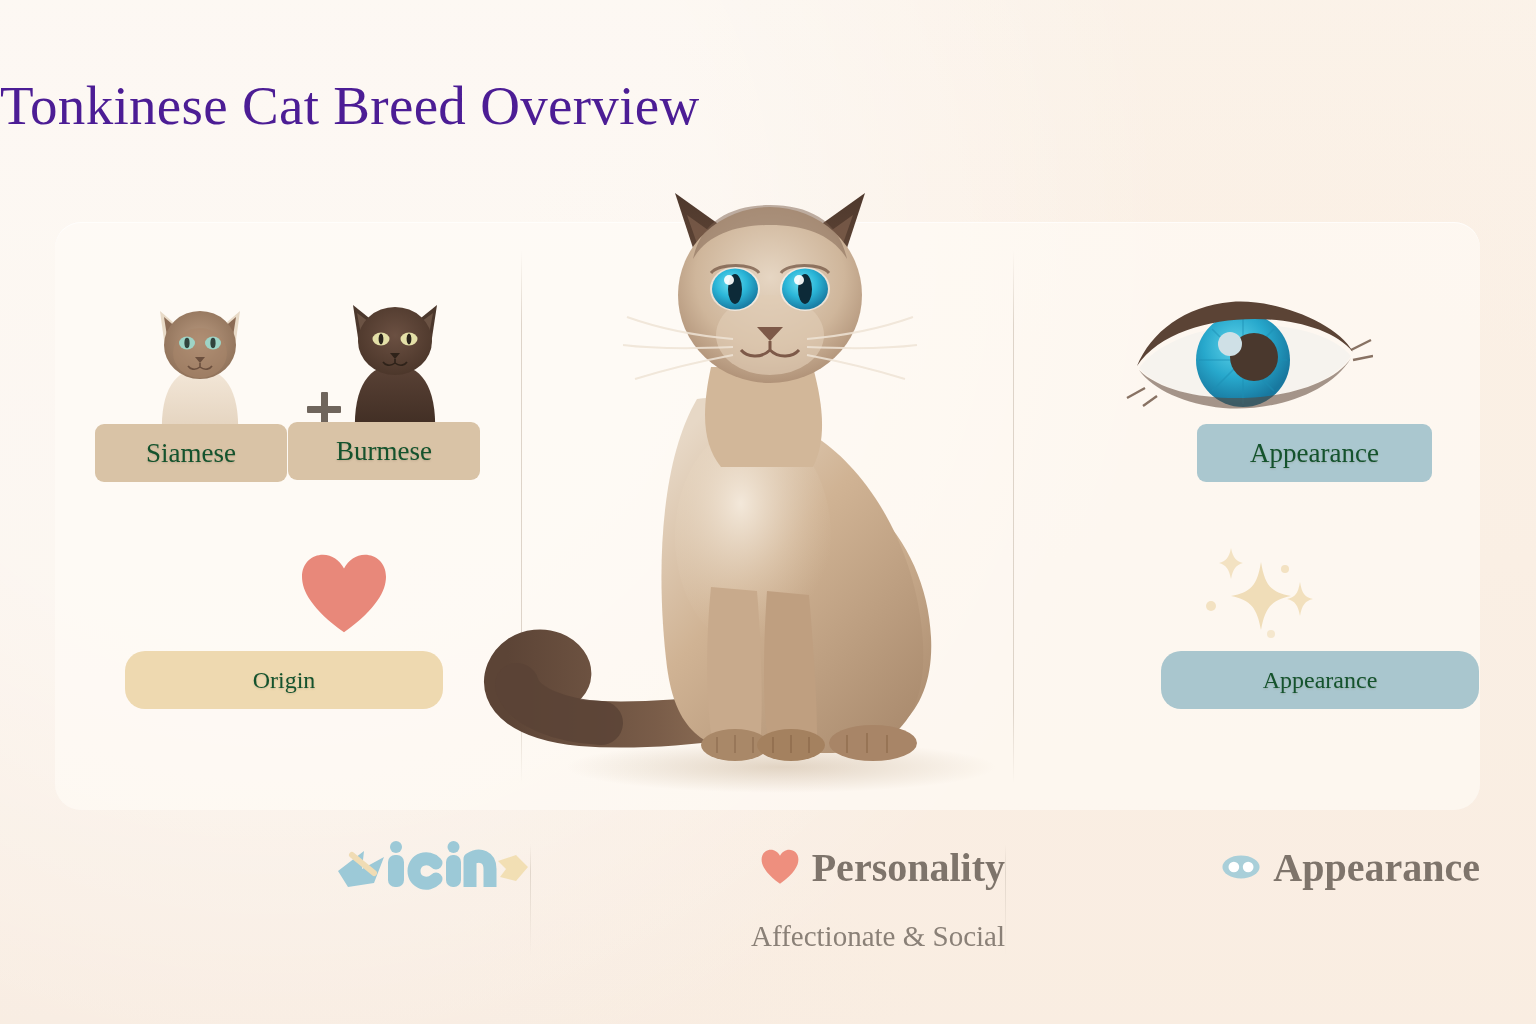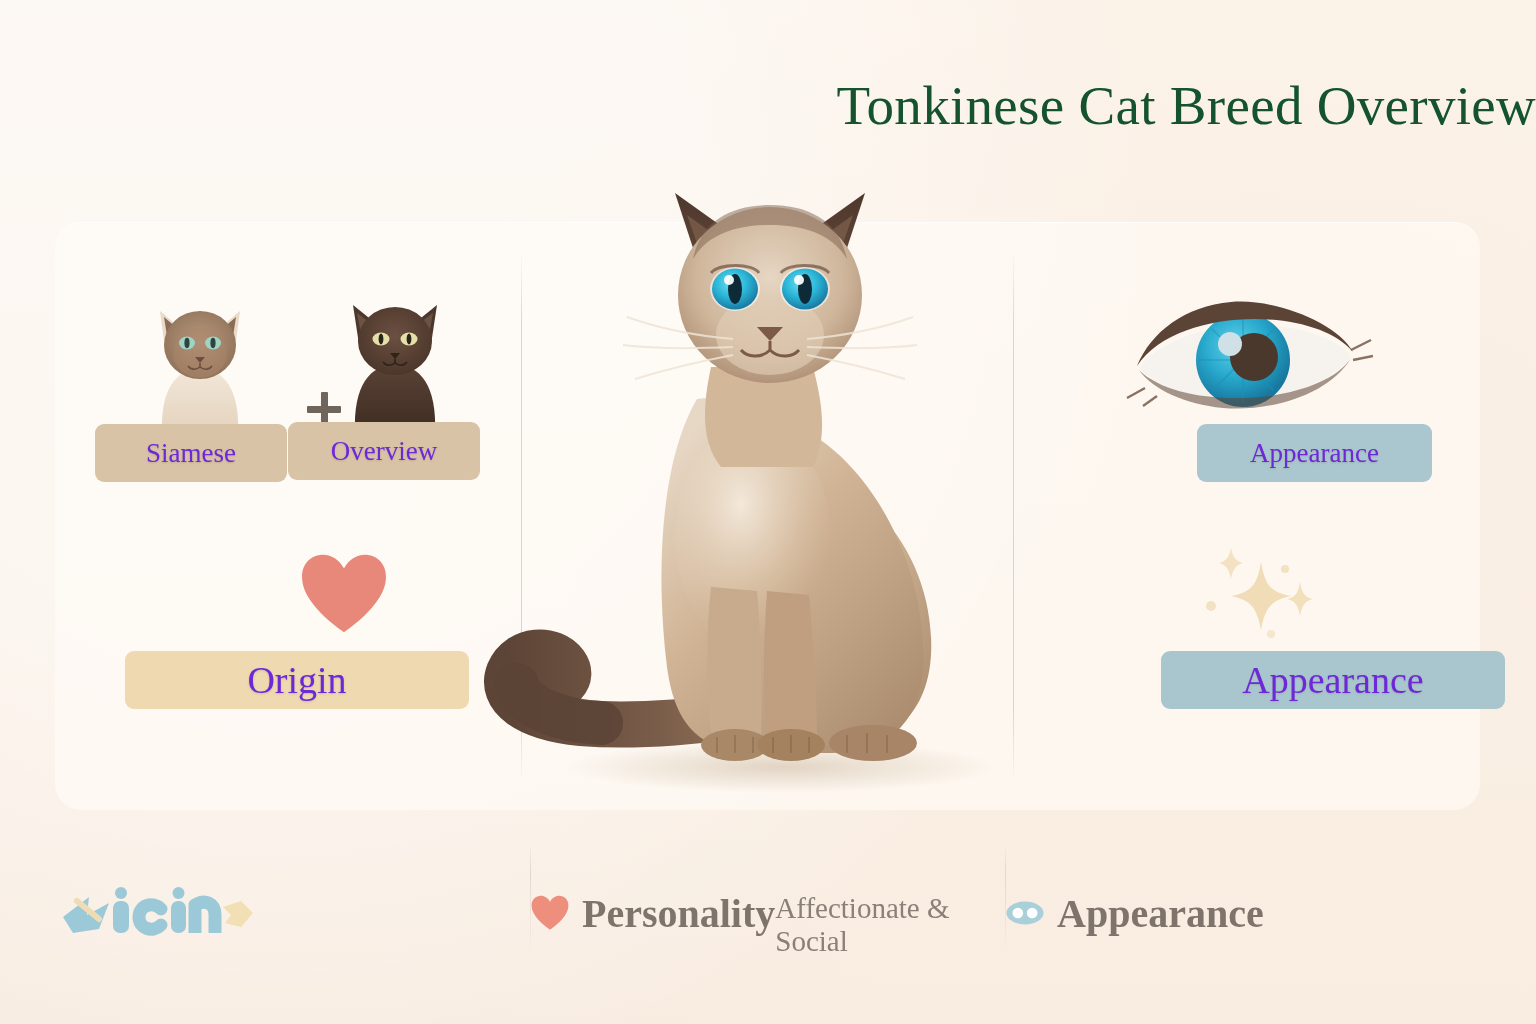--- a/index.html
+++ b/index.html
@@ -15,25 +15,25 @@
     position:absolute; inset:0;
     background:
       radial-gradient(circle at 18% 22%, rgba(255,255,255,.45) 0 28%, transparent 60%),
       radial-gradient(circle at 82% 70%, rgba(250,238,226,.5) 0 30%, transparent 62%),
       linear-gradient(180deg,#fbf3ea 0%,#faf0e6 55%,#f8ece1 100%);
     pointer-events:none;
   }
 
   .title {
     position:absolute; top:74px; left:0; width:100%;
-    text-align:right;
+    text-align:left;
     font-size:55px;
     font-weight:400;
     letter-spacing:.3px;
-    color:#14532d;
+    color:#4c1d95;
     font-family:"Liberation Serif", serif;
   }
 
   .card {
     position:absolute;
     left:55px; top:222px;
     width:1425px; height:588px;
     background:rgba(255,252,247,.62);
     border-radius:26px;
     box-shadow:0 1px 0 rgba(255,255,255,.7) inset;
@@ -59,21 +59,21 @@
     width:34px; height:34px;
   }
   .plus:before, .plus:after {
     content:""; position:absolute; background:#6f655c; border-radius:1px;
   }
   .plus:before { left:14px; top:0; width:7px; height:34px; }
   .plus:after  { left:0; top:14px; width:34px; height:7px; }
 
   .badge {
     display:flex; align-items:center; justify-content:center;
-    color:#6d28d9;
+    color:#14532d;
     font-family:"Liberation Serif", serif;
     text-shadow:0 1px 2px rgba(120,100,80,.25);
     border-radius:9px;
   }
   .badge-sm {
     position:absolute;
     width:192px; height:58px;
     font-size:27px;
     background:#d9c3a6;
   }
@@ -81,23 +81,23 @@
   .badge-burmese { left:233px; top:200px; }
 
   .heart {
     position:absolute; left:243px; top:330px;
     width:92px; height:84px;
   }
   .heart svg { width:100%; height:100%; display:block; }
 
   .badge-lg {
     position:absolute;
-    width:344px; height:58px;
-    font-size:38px;
-    border-radius:9px;
+    width:318px; height:58px;
+    font-size:24px;
+    border-radius:20px;
   }
   .badge-origin { left:70px; top:429px; background:#eed9b0; }
 
   
   .panel-center { position:absolute; left:466px; top:0; width:492px; height:588px; }
   .cat-wrap { position:absolute; left:-60px; top:-55px; width:620px; height:650px; }
   .cat-wrap svg { width:100%; height:100%; display:block; }
 
   
   .panel-right { position:absolute; left:958px; top:0; width:467px; height:588px; }
@@ -109,21 +109,21 @@
     width:235px; height:58px; font-size:27px;
     background:#aac7cf;
   }
   .sparkles { position:absolute; left:186px; top:320px; width:130px; height:100px; }
   .sparkles svg { width:100%; height:100%; display:block; }
 
   .badge-appearance-2 { left:148px; top:429px; background:#a9c6ce; }
 
   
   .legend { position:absolute; left:55px; top:838px; width:1425px; height:150px; display:flex; }
-  .legend-col { flex:1; display:flex; align-items:center; }
+  .legend-col { flex:1; display:flex; flex-direction:column; align-items:flex-end; }
   .legend-head { display:flex; align-items:center; gap:12px; height:58px; }
   .legend-icon { width:40px; height:38px; flex:0 0 auto; }
   .legend-icon svg { width:100%; height:100%; display:block; }
   .legend-title {
     font-size:40px; font-weight:bold; color:#7e746b;
     font-family:"Liberation Serif", serif; letter-spacing:0px;
   }
   .legend-sub {
     margin-top:24px; font-size:29px; color:#8a8077;
     font-family:"Liberation Serif", serif;
@@ -206,21 +206,21 @@
           <ellipse cx="46" cy="64" rx="2.4" ry="5.4" fill="#2a241c"></ellipse>
           <ellipse cx="74" cy="64" rx="2.4" ry="5.4" fill="#2a241c"></ellipse>
           <path d="M55 78 L65 78 L60 84 Z" fill="#2e2219"></path>
           <path d="M60 84 L60 88 M60 88 C55 92 50 90 48 87 M60 88 C65 92 70 90 72 87" stroke="#2e2219" stroke-width="1.6" fill="none"></path>
         </svg>
       </div>
     </div>
 
     <div class="badge badge-sm badge-siamese">Siamese</div>
 
-    <div class="badge badge-sm badge-burmese">Overview</div>
+    <div class="badge badge-sm badge-burmese">Burmese</div>
 
     <div class="heart">
       <svg viewBox="0 0 100 92">
         <path d="M50 88 C14 62 4 42 4 27 C4 12 15 3 27 3 C37 3 45 9 50 18 C55 9 63 3 73 3 C85 3 96 12 96 27 C96 42 86 62 50 88 Z" fill="#e8887a"></path>
       </svg>
     </div>
 
     <div class="badge badge-lg badge-origin">Origin</div>
   </div>
 

